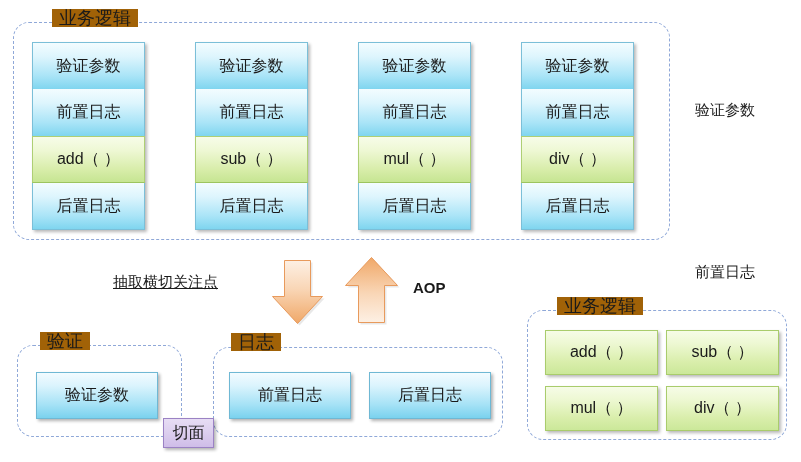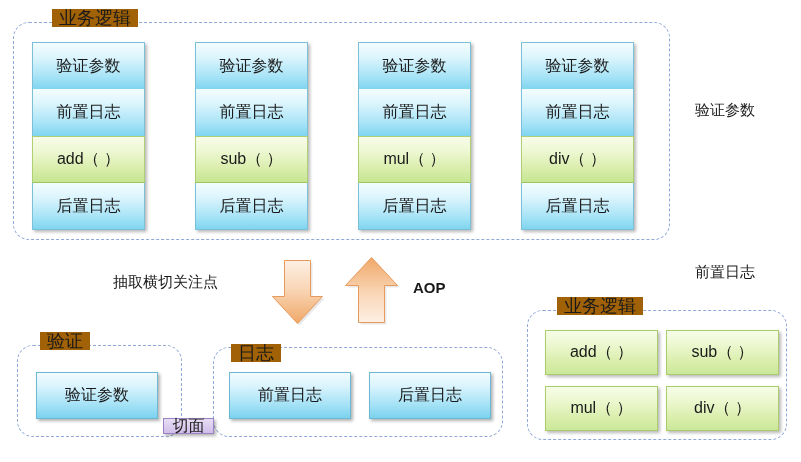--- a/index.html
+++ b/index.html
@@ -159,21 +159,21 @@
     <div class="cell blue last">后置日志</div>
   </div>
 
   <div class="stack" style="left:521px; top:42px;">
     <div class="cell blue first">验证参数</div>
     <div class="cell blue">前置日志</div>
     <div class="cell green">div（ ）</div>
     <div class="cell blue last">后置日志</div>
   </div>
 
-  <div class="free-label" style="left:113px; top:273px;">抽取横切关注点</div>
+  <div class="free-label" style="left:113px; top:273px;text-decoration:underline;">抽取横切关注点</div>
 
   <div class="free-label" style="left:413px; top:279px;font-weight:bold;">AOP</div>
 
   <svg class="arrow" style="left:271px; top:259px;" width="54" height="68" viewBox="0 0 54 68">
     <defs>
       <linearGradient id="gradDown" x1="0" y1="0" x2="0" y2="1">
         <stop offset="0%" stop-color="#fdf0e4"></stop>
         <stop offset="45%" stop-color="#f9d6b6"></stop>
         <stop offset="100%" stop-color="#f0a868"></stop>
       </linearGradient>
@@ -196,25 +196,25 @@
       <path d="M26,0 L52,28 L39,28 L39,65 L13,65 L13,28 L0,28 Z" fill="#cccccc" opacity="0.45" transform="translate(2,2)"></path>
       <path d="M26,0 L52,28 L39,28 L39,65 L13,65 L13,28 L0,28 Z" fill="url(#gradUp)" stroke="#e89a5c" stroke-width="1"></path>
     </g>
   </svg>
 
   <div class="group-box" style="left:17px; top:345px; width:165px; height:92px;"></div>
   <div class="group-label" style="left:40px; top:332px;">验证</div>
   <div class="chip" style="left:36px; top:372px; width:122px;">验证参数</div>
 
   <div class="group-box" style="left:213px; top:347px; width:290px; height:90px;"></div>
-  <div class="group-label" style="left:231px; top:344px;">日志</div>
+  <div class="group-label" style="left:231px; top:333px;">日志</div>
   <div class="chip" style="left:229px; top:372px; width:122px;">前置日志</div>
   <div class="chip" style="left:369px; top:372px; width:122px;">后置日志</div>
 
-  <div class="badge" style="left:163px; top:418px; width:51px; height:16px;">切面</div>
+  <div class="badge" style="left:163px; top:418px; width:51px; height:30px;">切面</div>
 
   <div class="free-label" style="left:695px; top:263px;">前置日志</div>
 
   <div class="group-box" style="left:527px; top:310px; width:260px; height:130px;"></div>
   <div class="group-label" style="left:557px; top:297px;">业务逻辑</div>
 
   <div class="chip-green" style="left:545px; top:330px; width:113px; height:45px;">add（ ）</div>
   <div class="chip-green" style="left:666px; top:330px; width:113px; height:45px;">sub（ ）</div>
   <div class="chip-green" style="left:545px; top:386px; width:113px; height:45px;">mul（ ）</div>
   <div class="chip-green" style="left:666px; top:386px; width:113px; height:45px;">div（ ）</div>

